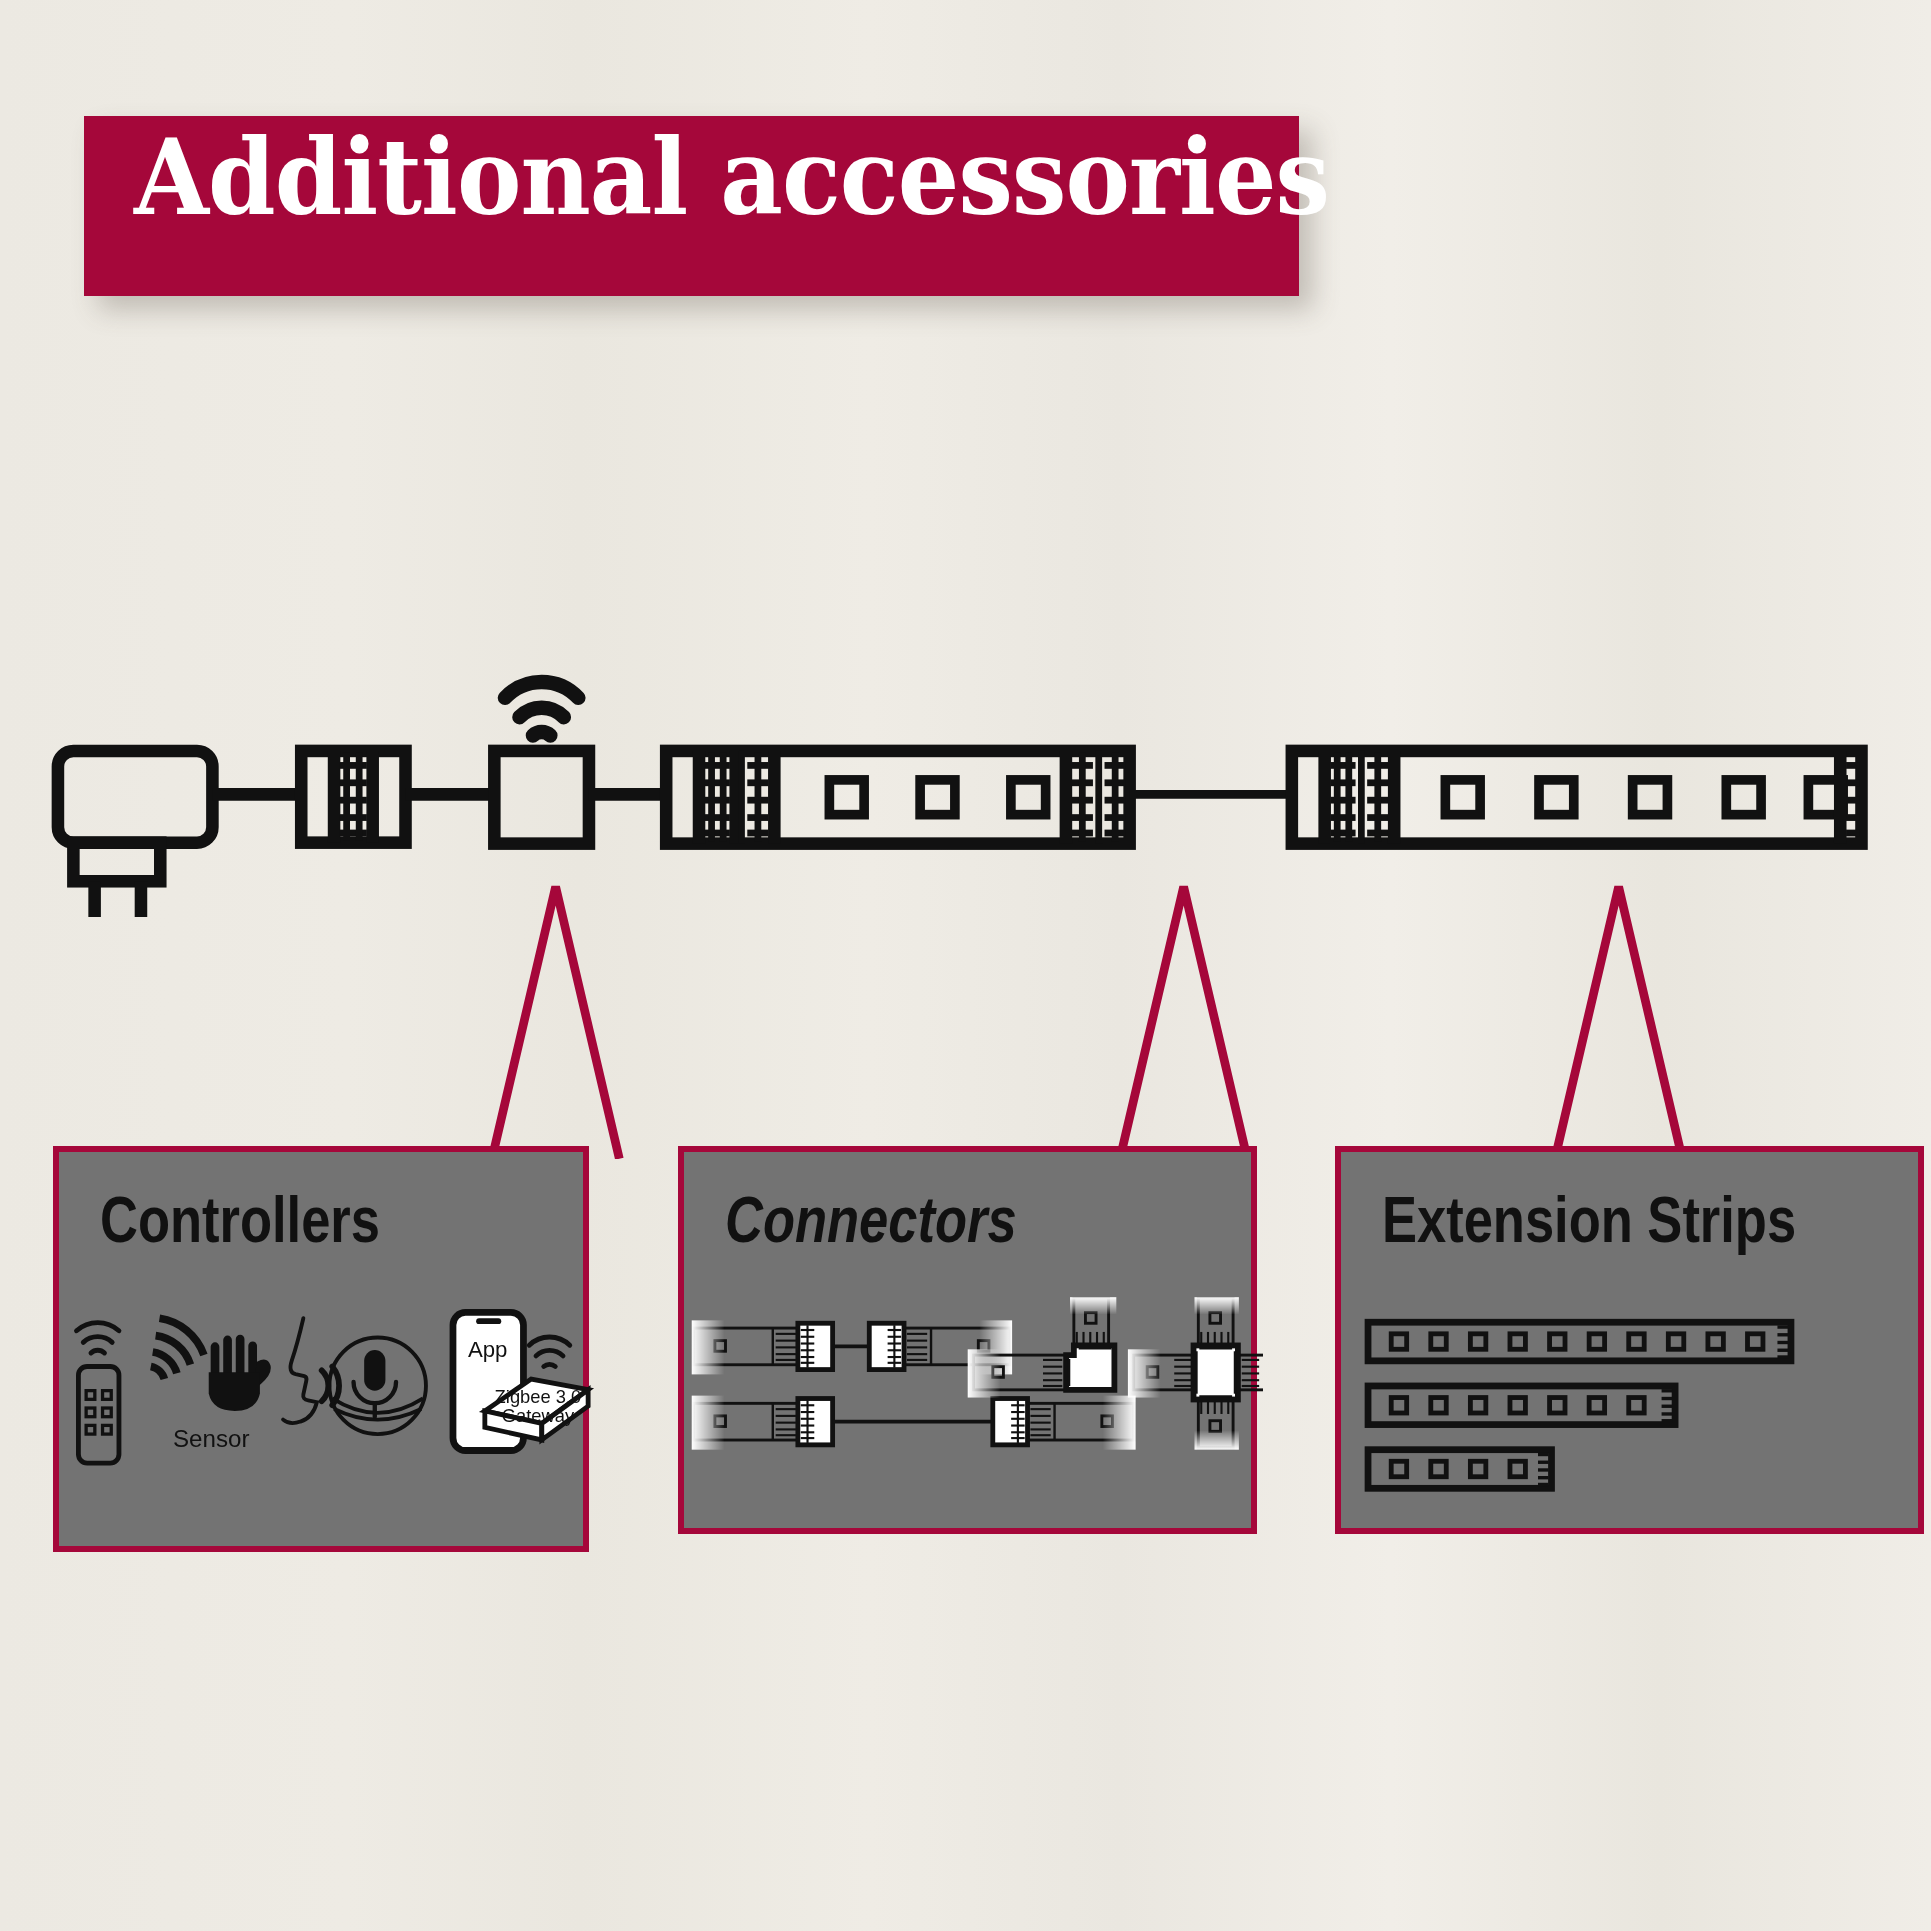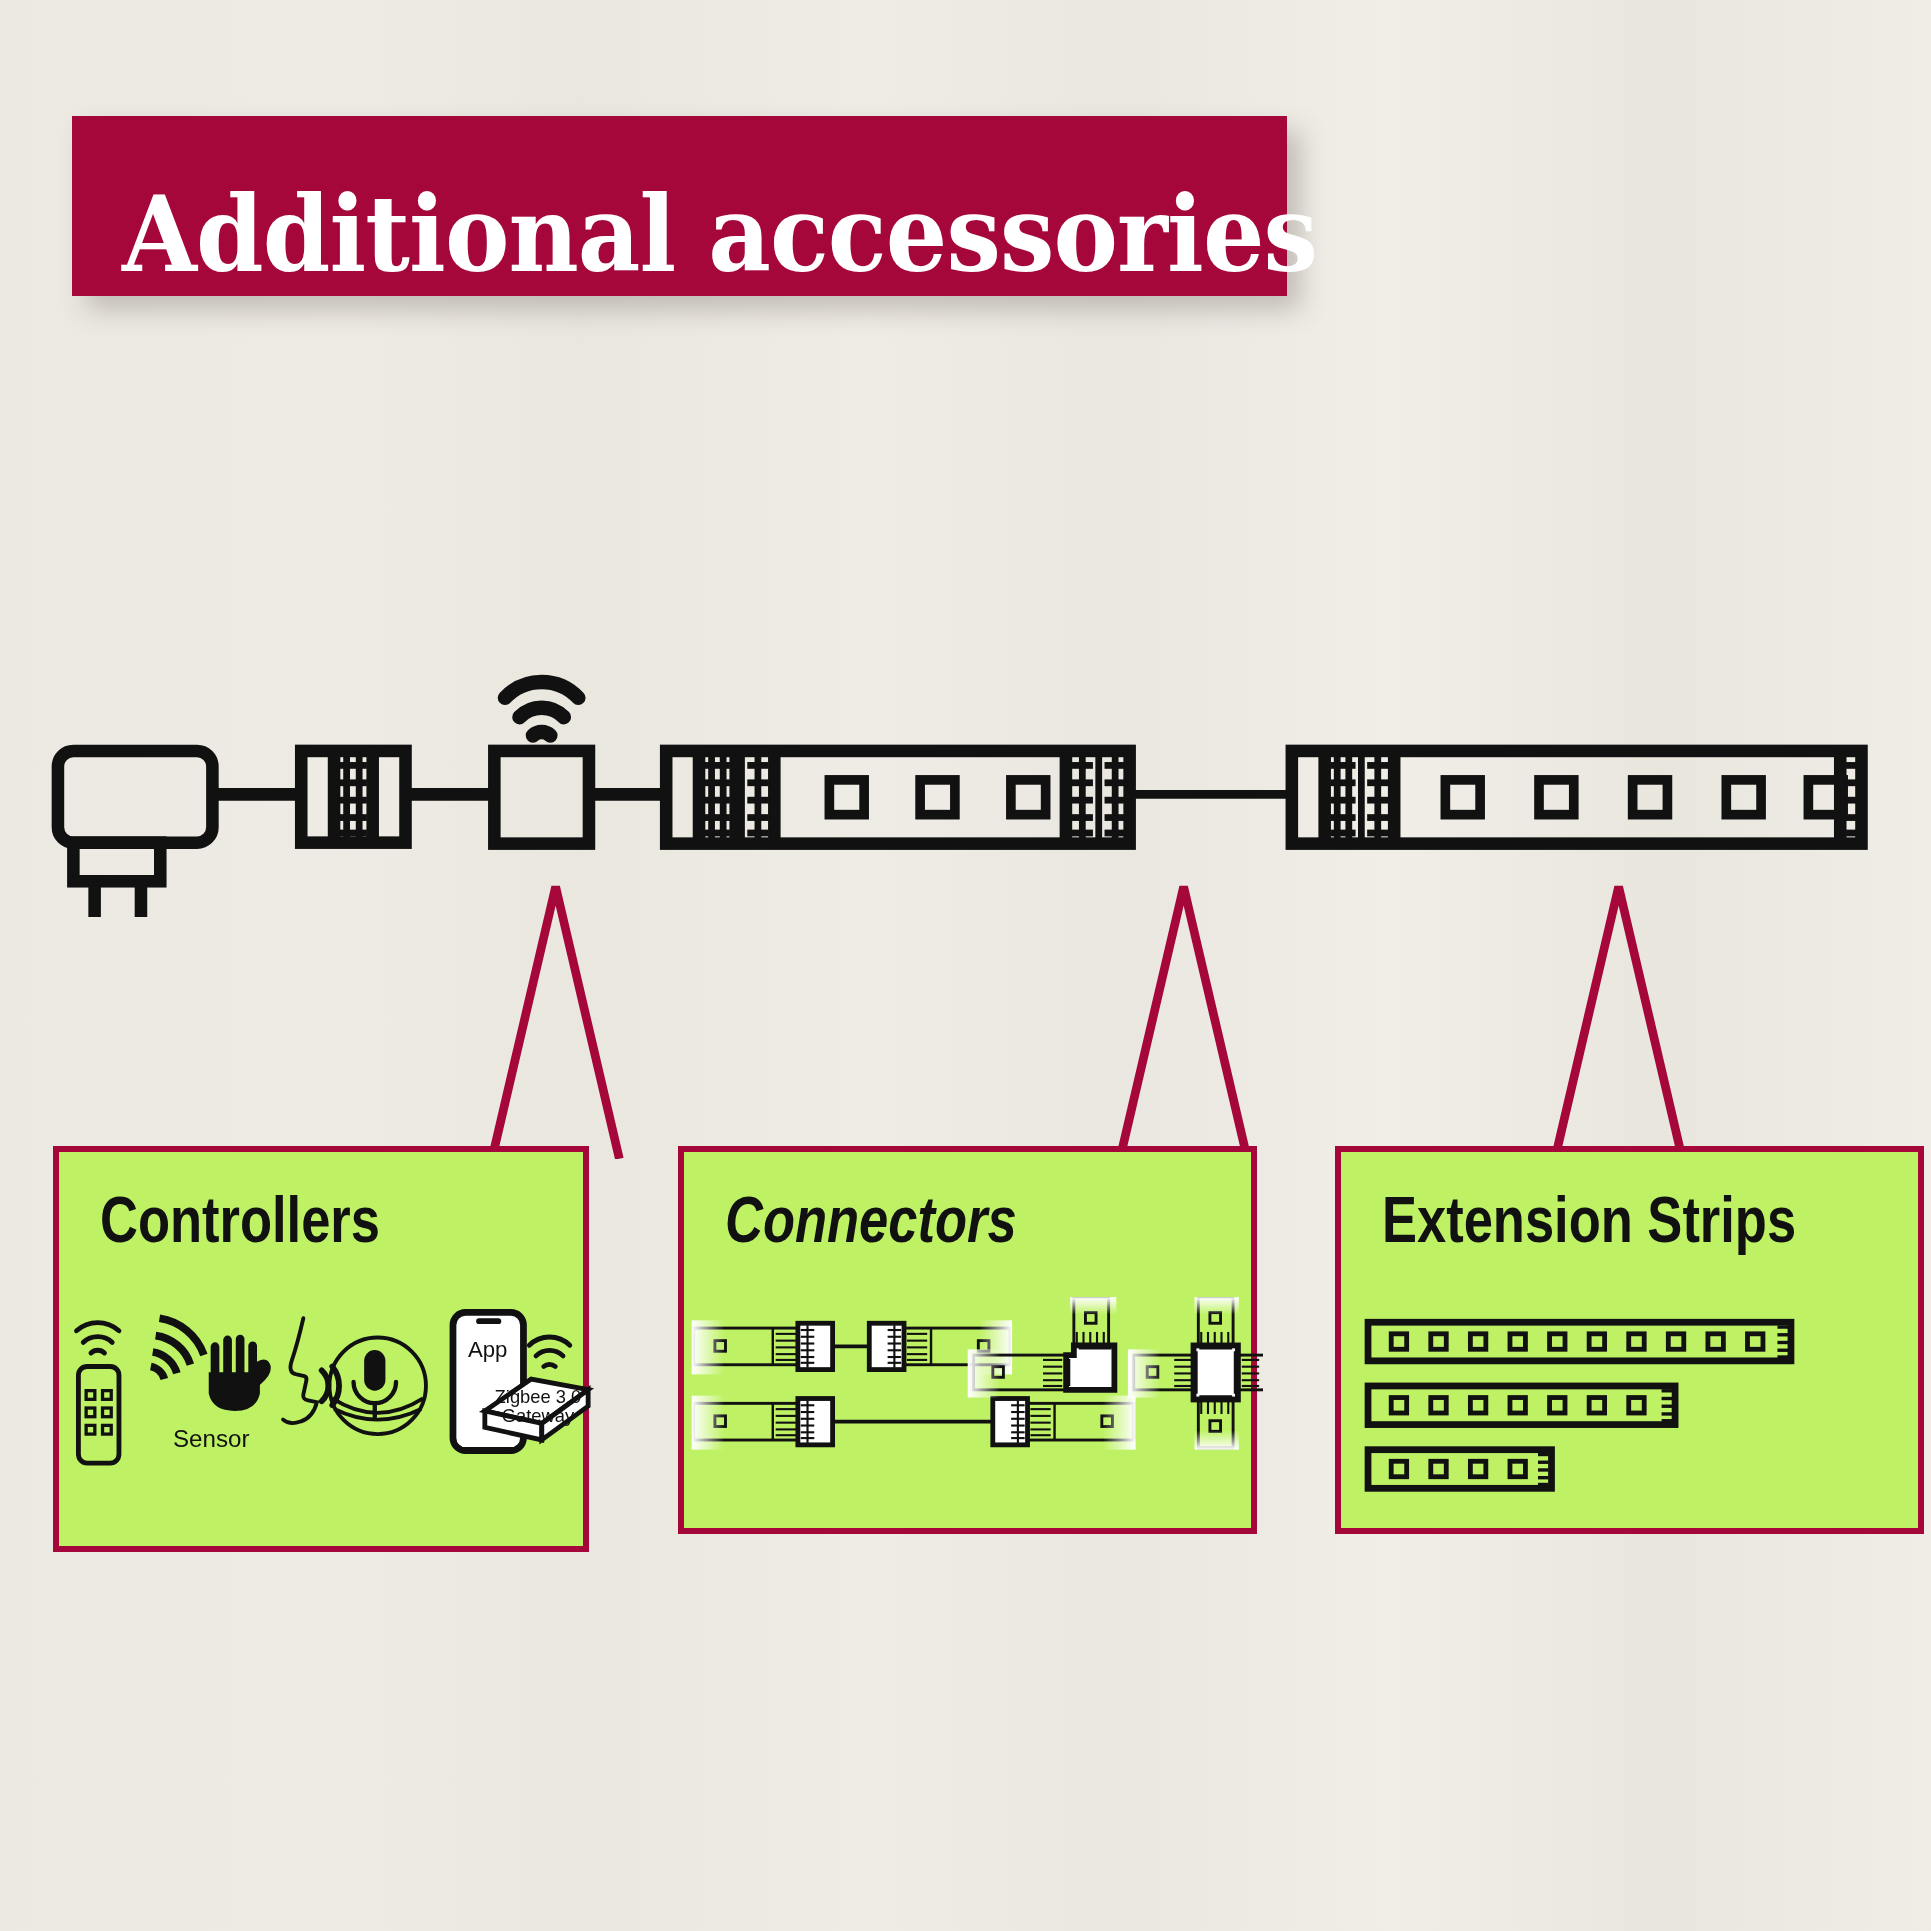--- a/index.html
+++ b/index.html
@@ -23,46 +23,46 @@
   }
   #stage {
     position: absolute;
     left: 0; top: 0;
     width: 1931px; height: 1931px;
   }
 
   
   .banner {
     position: absolute;
-    left: 72px; top: 116px;
+    left: 84px; top: 116px;
     width: 1215px; height: 180px;
     background: #A5073A;
     box-shadow: 13.5px 13.5px 25px rgba(90,80,70,0.30);
     display: flex;
-    align-items: flex-end;
+    align-items: flex-start;
   }
   .banner-text {
     color: #ffffff;
     font-family: "DejaVu Serif", serif;
     font-weight: bold;
     font-size: 104px;
     letter-spacing: -1px;
     margin-left: 50px;
     transform: scaleX(0.93);
     transform-origin: left center;
     white-space: nowrap;
   }
 
   
   .chain { position: absolute; left: 0; top: 637px; width: 1931px; height: 280px; }
 
   
   .callout {
     position: absolute;
-    background: #bef264;
+    background: #737373;
     border: 6.8px solid #A5073A;
     box-sizing: border-box;
   }
   .callout-title {
     position: absolute;
     left: 41px; top: 31px;
     font-family: "Liberation Sans", sans-serif;
     font-weight: bold;
     font-size: 64px;
     color: #111111;

